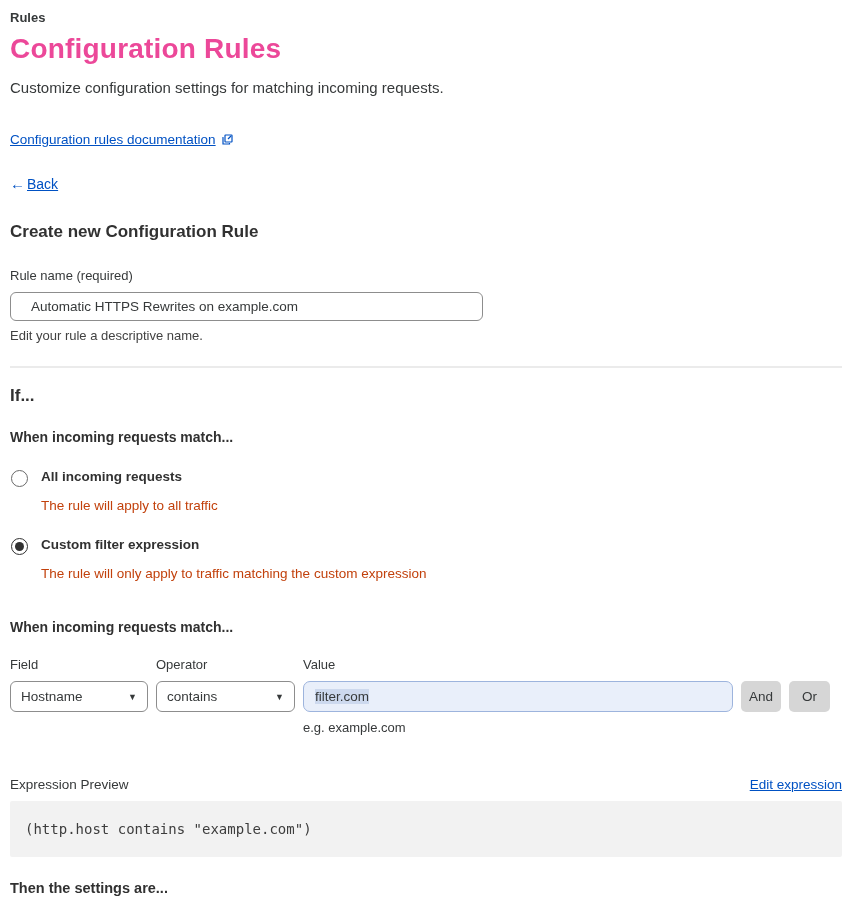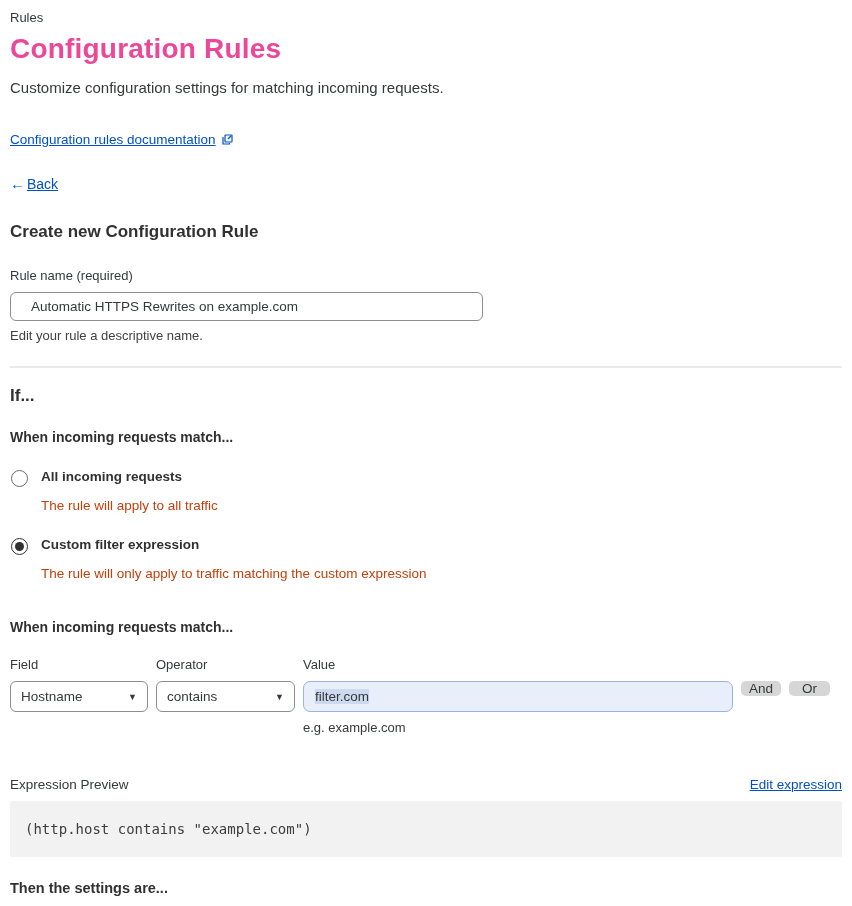--- a/index.html
+++ b/index.html
@@ -5,21 +5,21 @@
   * { margin: 0; padding: 0; box-sizing: border-box; }
   html, body { width: 852px; background: #ffffff; }
   body {
     font-family: "Liberation Sans", sans-serif;
     color: #36393a;
     padding: 8px 10px 10px 10px;
     width: 852px;
     height: 906px;
     overflow: hidden;
   }
-  .breadcrumb { font-size: 13px; font-weight: normal; color: #36393a; margin-top: 2px; }
+  .breadcrumb { font-size: 13px; font-weight: bold; color: #36393a; margin-top: 2px; }
   .page-title { font-size: 28px; font-weight: bold; color: #ec4899; margin-top: 8px; letter-spacing: 0.2px; }
   .subtitle { font-size: 15px; color: #36393a; margin-top: 14px; }
   a.link { color: #0051c3; text-decoration: underline; cursor: pointer; }
   .doc-link-row { margin-top: 36px; font-size: 13.5px; display: flex; align-items: center; gap: 4px; }
   .ext-icon { display: inline-block; width: 11px; height: 11px; position: relative; margin-left: 2px; }
   .ext-icon svg { display: block; }
   .back-row { margin-top: 28px; font-size: 14px; color: #0051c3; display: flex; align-items: center; gap: 2px; }
   .back-arrow { text-decoration: none; font-size: 15px; }
   .section-heading { font-size: 17px; font-weight: bold; color: #313131; }
   .create-heading { margin-top: 30px; }
@@ -73,21 +73,21 @@
     height: 31px; width: 100%;
     border: 1px solid #9db4dd; border-radius: 7px;
     background: #e9effa;
     font-size: 13.5px; color: #36393a;
     font-family: "Liberation Sans", sans-serif;
     display: flex; align-items: center; padding: 0 11px;
     cursor: text;
   }
   .value-input .selected-text { background: #cdd9ee; }
   .conj-btn {
-    height: 15px; border: none; border-radius: 5px;
+    height: 31px; border: none; border-radius: 5px;
     background: #d6d6d6; color: #36393a;
     font-size: 13.5px; font-family: "Liberation Sans", sans-serif;
     cursor: pointer; width: 100%;
   }
   .value-helper { grid-column: 3; font-size: 13px; color: #36393a; margin-top: 8px; }
   .preview-header { margin-top: 42px; display: flex; justify-content: space-between; align-items: center; }
   .preview-label { font-size: 13.5px; color: #36393a; }
   .edit-link { font-size: 13.5px; }
   .code-box {
     margin-top: 9px; background: #f2f2f2; border-radius: 2px;

